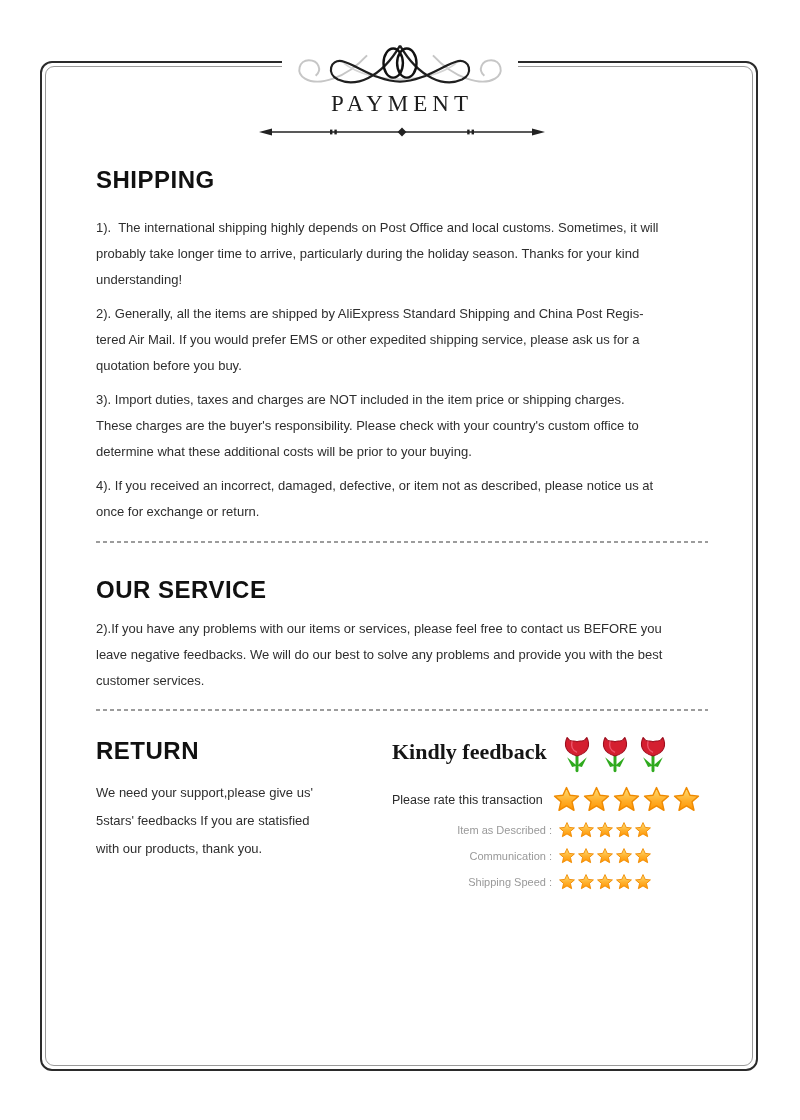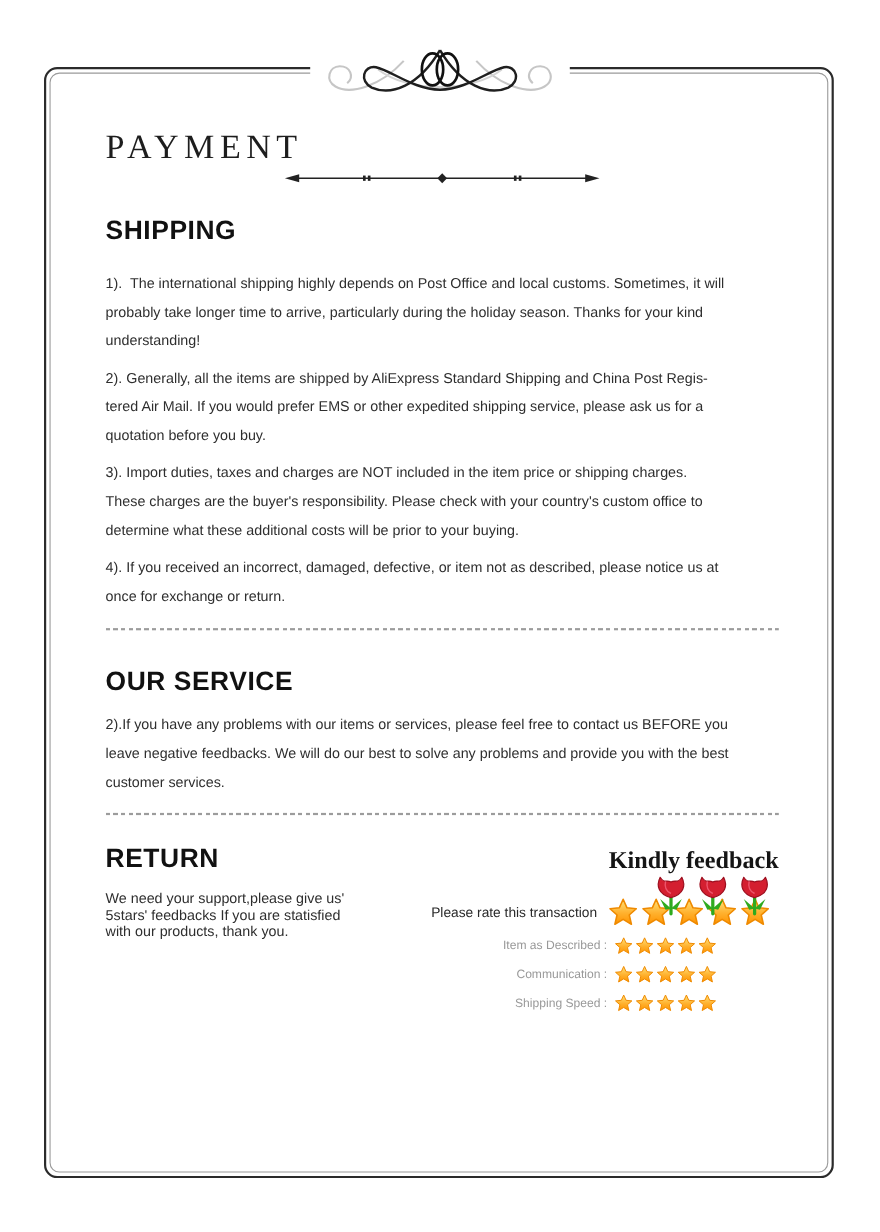--- a/index.html
+++ b/index.html
@@ -19,22 +19,22 @@
   
   .ornament{
     position:absolute;left:282px;top:34px;width:236px;height:64px;background:#ffffff;
   }
   
   .content{
     position:absolute;left:40px;top:61px;width:720px;height:1010px;
     box-sizing:border-box;padding:0 52px 0 56px;
   }
   h1.payment{
-    margin:54px 0 0;font-family:"Liberation Serif", serif;
-    font-weight:400;font-size:31px;line-height:38px;letter-spacing:5px;color:#1d1d1d;
+    margin:24px 0 0;text-align:center;font-family:"Liberation Serif", serif;
+    font-weight:400;font-size:23px;line-height:38px;letter-spacing:5px;color:#1d1d1d;
   }
   .arrow-line{display:block;margin:2px auto 0;}
   h2.sec{
     margin:27px 0 0;font-size:24px;line-height:28px;font-weight:700;
     letter-spacing:0.5px;color:#111111;
   }
   p.body{
     margin:8px 0 0;font-size:13px;line-height:26px;white-space:pre;color:#2e2e2e;
   }
   p.body.first{margin-top:21px;}
@@ -43,23 +43,23 @@
     background-image:repeating-linear-gradient(90deg,#9c9c9c 0 4px,transparent 4px 7px);
   }
   .divider.second{margin-top:15px;}
   h2.sec.service{margin-top:33px;}
   p.body.s1{margin-top:21px;}
   p.body.s2{margin-top:12px;}
   
   .bottom{display:flex;margin-top:26px;}
   .bcol-left{width:268px;flex:none;}
   .bcol-left h2.sec{margin-top:0;}
-  .bcol-left p.body{margin-top:14px;line-height:15px;}
+  .bcol-left p.body{margin-top:14px;line-height:28px;}
   .bcol-right{flex:1;padding-left:28px;min-width:0;}
-  .kindly-row{display:flex;align-items:flex-end;height:30px;flex-direction:column;}
+  .kindly-row{display:flex;align-items:flex-start;height:30px;}
   .kindly{
     font-family:"Liberation Serif", serif;font-weight:700;font-size:22px;
     line-height:30px;color:#151515;white-space:nowrap;
   }
   .roses{display:flex;margin-left:14px;margin-top:-4px;position:relative;z-index:2;}
   .rose-svg{width:32px;height:46px;margin-right:6px;}
   .priority{
     font-family:"Liberation Serif", serif;font-weight:700;font-size:19px;
     line-height:28px;white-space:nowrap;letter-spacing:-0.2px;
   }

